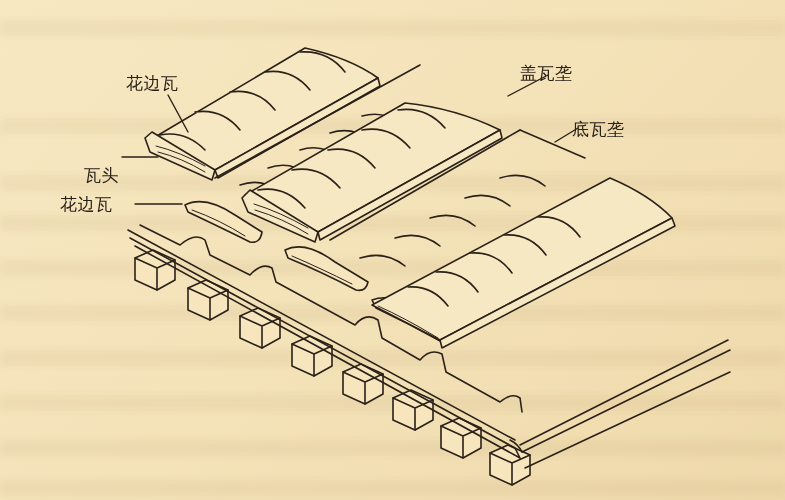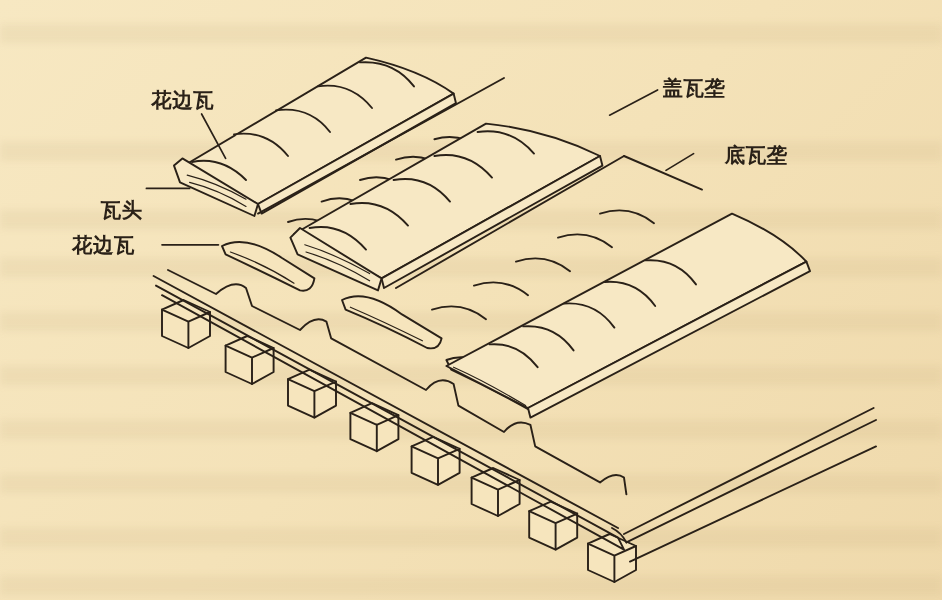--- a/index.html
+++ b/index.html
@@ -1,21 +1,21 @@
 <!DOCTYPE html>
 <html><head>
 <meta charset="utf-8">
 <style>
   html,body{margin:0;padding:0;}
   body{width:785px;height:500px;overflow:hidden;background:#f6e6bf;position:relative;
        font-family:"DejaVu Serif","Liberation Serif",serif;}
   .page{position:absolute;left:0;top:0;width:785px;height:500px;
         background:linear-gradient(135deg,#f7e8c2 0%,#f4e2b8 50%,#efd9ab 100%);}
   .ghost{position:absolute;left:0;width:785px;height:16px;background:rgba(180,150,100,0.10);filter:blur(3px);}
-  .label{position:absolute;font-size:17px;font-weight:bold;color:#2a2118;letter-spacing:0.5px;white-space:nowrap;}
+  .label{position:absolute;font-size:17px;font-weight:normal;color:#2a2118;letter-spacing:0.5px;white-space:nowrap;}
   svg{position:absolute;left:0;top:0;}
 </style>
 </head>
 <body>
 
 <div class="page">
   <div class="ghost" style="top:20px"></div>
   <div class="ghost" style="top:118px"></div>
   <div class="ghost" style="top:175px"></div>
   <div class="ghost" style="top:215px"></div>
@@ -147,14 +147,14 @@
     <path d="M122,157 L158,157"></path>
     <path d="M135,204 L182,204"></path>
     <path d="M548,75 L508,96"></path>
     <path d="M578,128 L555,142"></path>
   </g>
 </svg>
 
 <div class="label" style="left:126px;top:72px">花边瓦</div>
 <div class="label" style="left:84px;top:164px">瓦头</div>
 <div class="label" style="left:60px;top:193px">花边瓦</div>
-<div class="label" style="left:552px;top:62px">盖瓦垄</div>
-<div class="label" style="left:604px;top:118px">底瓦垄</div>
+<div class="label" style="left:520px;top:62px">盖瓦垄</div>
+<div class="label" style="left:572px;top:118px">底瓦垄</div>
 
 </body></html>

